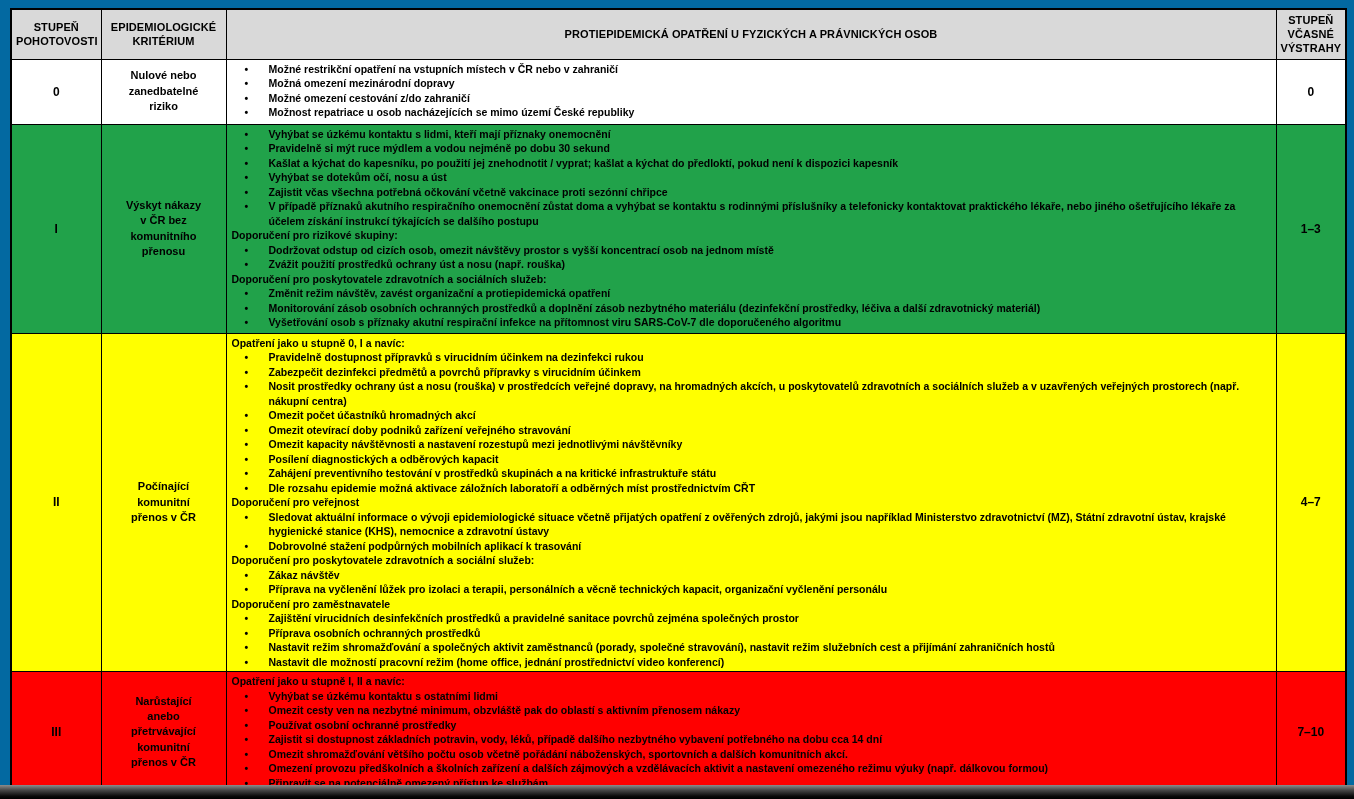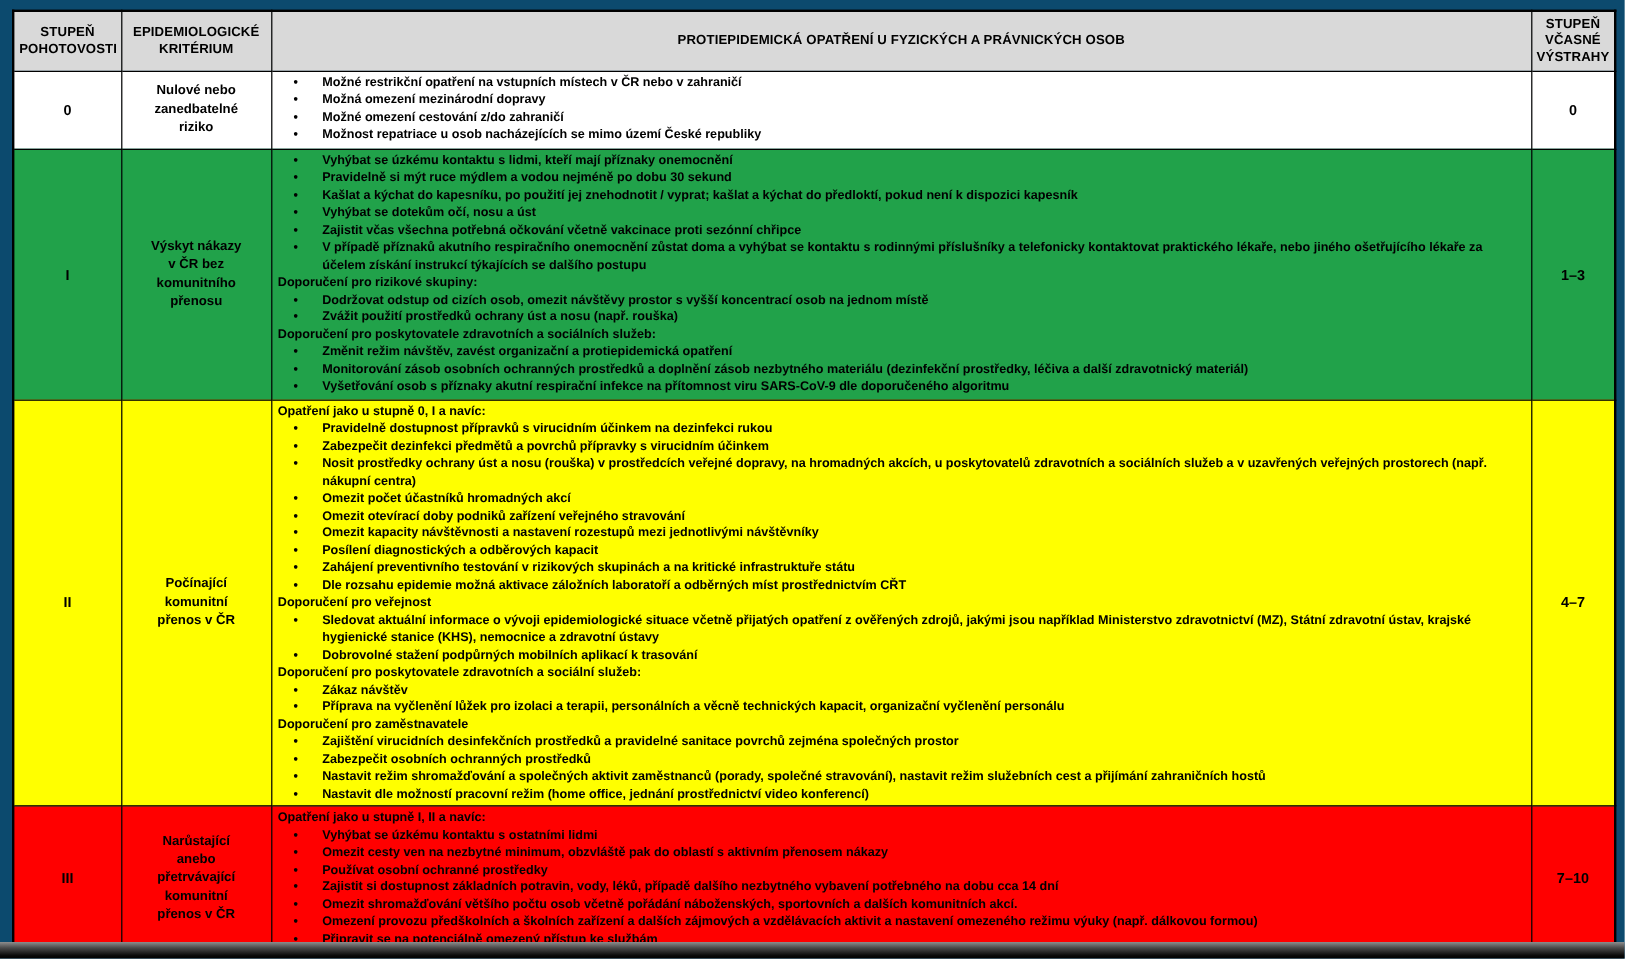--- a/index.html
+++ b/index.html
@@ -1,17 +1,17 @@
 <!DOCTYPE html>
 <html><head>
 <meta charset="utf-8">
 <style>
   html,body{margin:0;padding:0;background:#fff;}
   .page{
-    position:relative;width:1354px;height:799px;background:#0c4a6e;overflow:hidden;
+    position:relative;width:1354px;height:799px;background:#0369a1;overflow:hidden;
     font-family:"Liberation Sans",sans-serif;font-weight:700;color:#000;
   }
   table.alert{
     position:absolute;left:10px;top:8px;width:1335px;
     border-collapse:collapse;table-layout:fixed;
     border:2px solid #000;
   }
   table.alert th, table.alert td{border:1px solid #000;}
   thead tr{height:50px;}
   th{
@@ -120,21 +120,21 @@
             <div class="mi">
               <span class="bullet">•</span>
               <span class="mt">Změnit režim návštěv, zavést organizační a protiepidemická opatření</span>
             </div>
             <div class="mi">
               <span class="bullet">•</span>
               <span class="mt">Monitorování zásob osobních ochranných prostředků a doplnění zásob nezbytného materiálu (dezinfekční prostředky, léčiva a další zdravotnický materiál)</span>
             </div>
             <div class="mi">
               <span class="bullet">•</span>
-              <span class="mt">Vyšetřování osob s příznaky akutní respirační infekce na přítomnost viru SARS-CoV-9 dle doporučeného algoritmu</span>
+              <span class="mt">Vyšetřování osob s příznaky akutní respirační infekce na přítomnost viru SARS-CoV-7 dle doporučeného algoritmu</span>
             </div>
           </td>
           <td class="c-warning">1–3</td>
         </tr>
         <tr class="r2" style="background: rgb(255, 255, 0);">
           <td class="c-level">II</td>
           <td class="c-criterion">Počínající komunitní přenos v ČR</td>
           <td class="c-measures">
             <div class="mh">Opatření jako u stupně 0, I a navíc:</div>
             <div class="mi">
@@ -160,21 +160,21 @@
             <div class="mi">
               <span class="bullet">•</span>
               <span class="mt">Omezit kapacity návštěvnosti a nastavení rozestupů mezi jednotlivými návštěvníky</span>
             </div>
             <div class="mi">
               <span class="bullet">•</span>
               <span class="mt">Posílení diagnostických a odběrových kapacit</span>
             </div>
             <div class="mi">
               <span class="bullet">•</span>
-              <span class="mt">Zahájení preventivního testování v rizikových skupinách a na kritické infrastruktuře státu</span>
+              <span class="mt">Zahájení preventivního testování v prostředků skupinách a na kritické infrastruktuře státu</span>
             </div>
             <div class="mi">
               <span class="bullet">•</span>
               <span class="mt">Dle rozsahu epidemie možná aktivace záložních laboratoří a odběrných míst prostřednictvím CŘT</span>
             </div>
             <div class="mh">Doporučení pro veřejnost</div>
             <div class="mi">
               <span class="bullet">•</span>
               <span class="mt">Sledovat aktuální informace o vývoji epidemiologické situace včetně přijatých opatření z ověřených zdrojů, jakými jsou například Ministerstvo zdravotnictví (MZ), Státní zdravotní ústav, krajské hygienické stanice (KHS), nemocnice a zdravotní ústavy</span>
             </div>
@@ -191,21 +191,21 @@
               <span class="bullet">•</span>
               <span class="mt">Příprava na vyčlenění lůžek pro izolaci a terapii, personálních a věcně technických kapacit, organizační vyčlenění personálu</span>
             </div>
             <div class="mh">Doporučení pro zaměstnavatele</div>
             <div class="mi">
               <span class="bullet">•</span>
               <span class="mt">Zajištění virucidních desinfekčních prostředků a pravidelné sanitace povrchů zejména společných prostor</span>
             </div>
             <div class="mi">
               <span class="bullet">•</span>
-              <span class="mt">Zabezpečit osobních ochranných prostředků</span>
+              <span class="mt">Příprava osobních ochranných prostředků</span>
             </div>
             <div class="mi">
               <span class="bullet">•</span>
               <span class="mt">Nastavit režim shromažďování a společných aktivit zaměstnanců (porady, společné stravování), nastavit režim služebních cest a přijímání zahraničních hostů</span>
             </div>
             <div class="mi">
               <span class="bullet">•</span>
               <span class="mt">Nastavit dle možností pracovní režim (home office, jednání prostřednictví video konferencí)</span>
             </div>
           </td>

